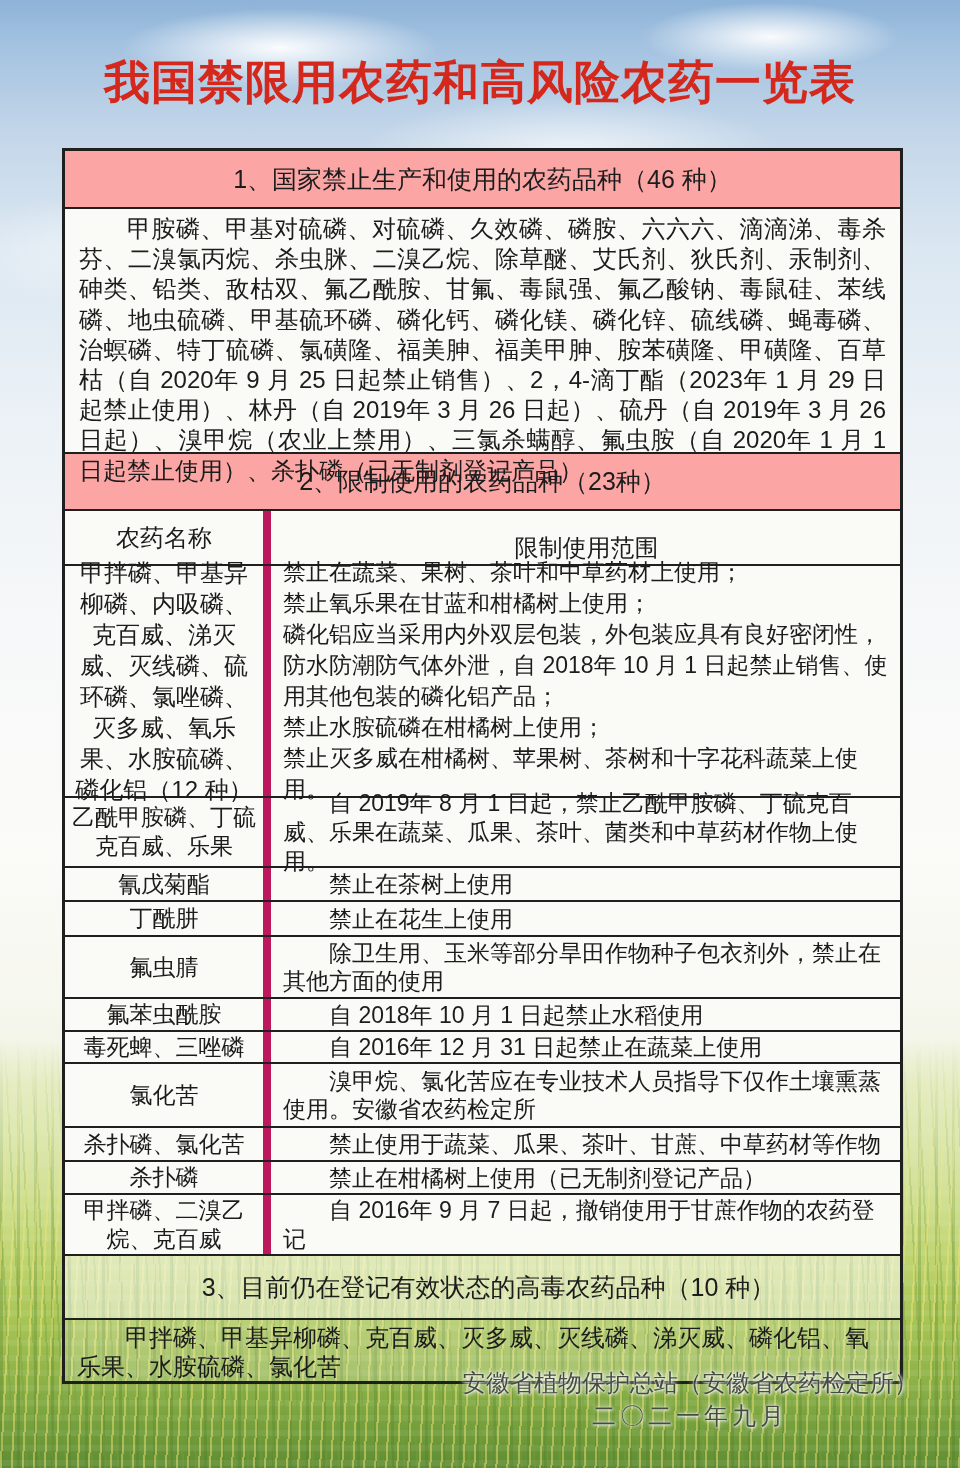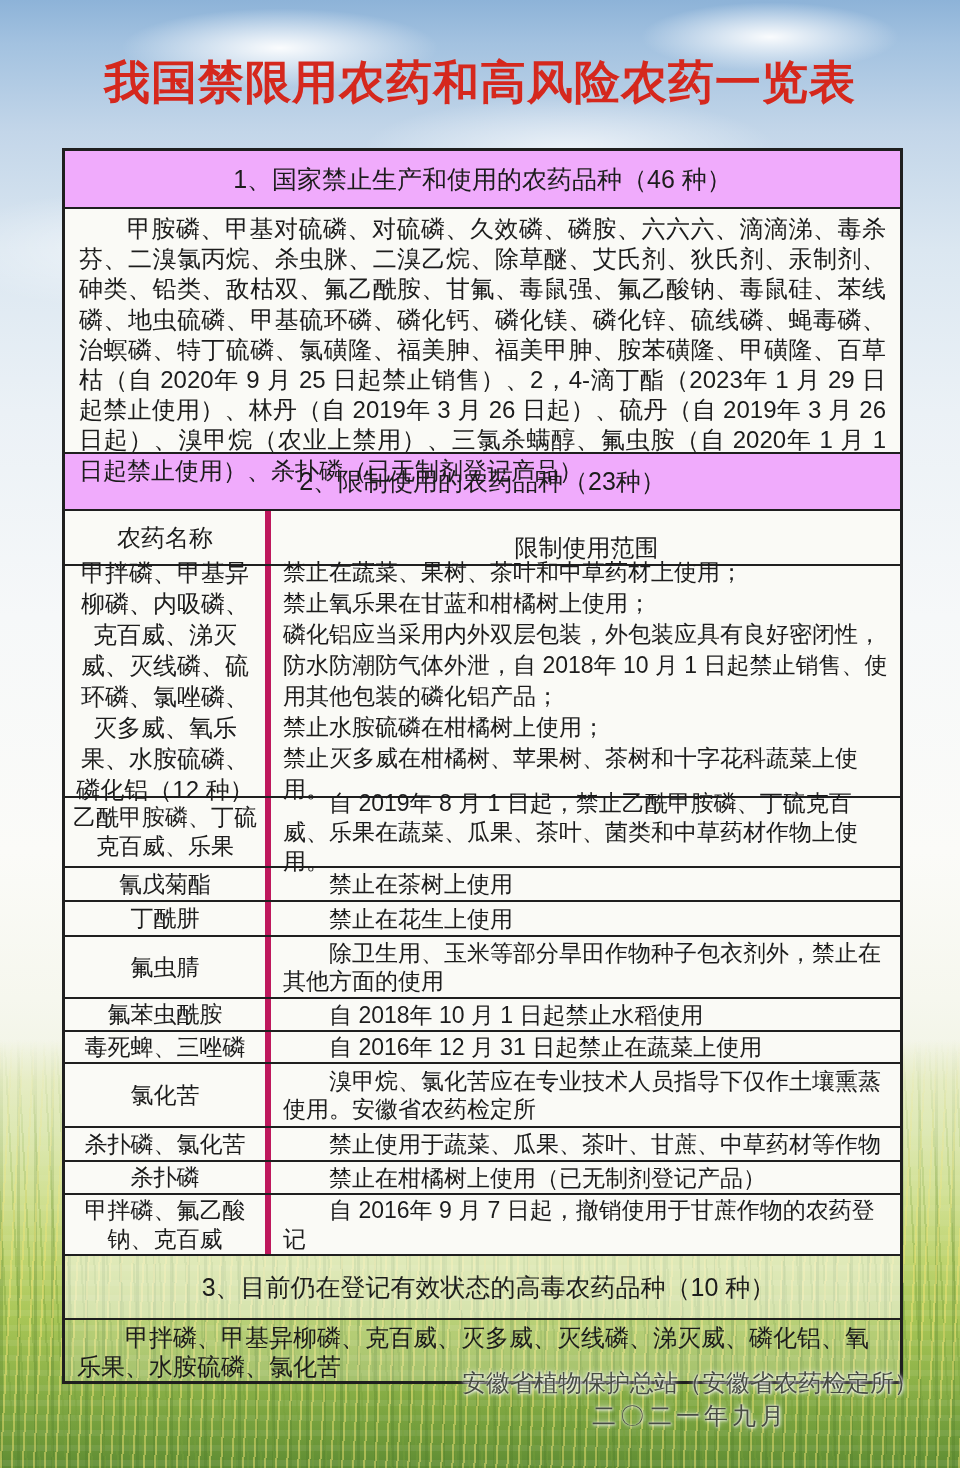--- a/index.html
+++ b/index.html
@@ -47,32 +47,32 @@
   }
   
   .ptable{
     position:absolute;left:62px;top:148px;width:841px;
     border:3px solid #1f1f1f;box-sizing:border-box;
     background:transparent;
   }
   .ptable > div{box-sizing:border-box;}
   .s-head{
     height:58px;display:flex;align-items:center;justify-content:center;
-    font-size:25px;background:#f0abfc;border-bottom:2px solid #1f1f1f;
+    font-size:25px;background:#fca5a5;border-bottom:2px solid #1f1f1f;
   }
   .s-head.h57{height:57px;}
   .s1-body{
     height:245px;background:#fafaf6;border-bottom:2px solid #1f1f1f;
     padding:5px 14px 0 14px;font-size:24px;line-height:30.2px;
     text-align:justify;text-indent:2em;
   }
   .grid .row{display:flex;border-bottom:2px solid #1f1f1f;background:#fafaf6;}
   .cell{box-sizing:border-box;}
   .namec{
-    width:206px;border-right:6px solid #be185d;flex:none;
+    width:206px;border-right:8px solid #be185d;flex:none;
     display:flex;align-items:center;justify-content:center;
     text-align:center;font-size:23px;line-height:29px;padding:1px 6px;
   }
   .scopec{
     flex:1;display:flex;flex-direction:column;justify-content:center;
     font-size:23px;line-height:29px;padding:2px 10px 2px 12px;
   }
   .scopetext{white-space:pre-line;}
   .indent{text-indent:2em;}
   .flush{text-indent:0;}
@@ -231,21 +231,21 @@
       <div class="cell namec">
         <span>杀扑磷</span>
       </div>
       <div class="cell scopec">
         <div class="scopetext indent">禁止在柑橘树上使用（已无制剂登记产品）</div>
       </div>
     </div>
 
     <div class="row rh11">
       <div class="cell namec">
-        <span>甲拌磷、氟乙酸钠、克百威</span>
+        <span>甲拌磷、二溴乙烷、克百威</span>
       </div>
       <div class="cell scopec">
         <div class="scopetext indent">自 2016年 9 月 7 日起，撤销使用于甘蔗作物的农药登记</div>
       </div>
     </div>
 
   </div>
 
   <div class="s-head s3head">3、目前仍在登记有效状态的高毒农药品种（10 种）</div>
 

